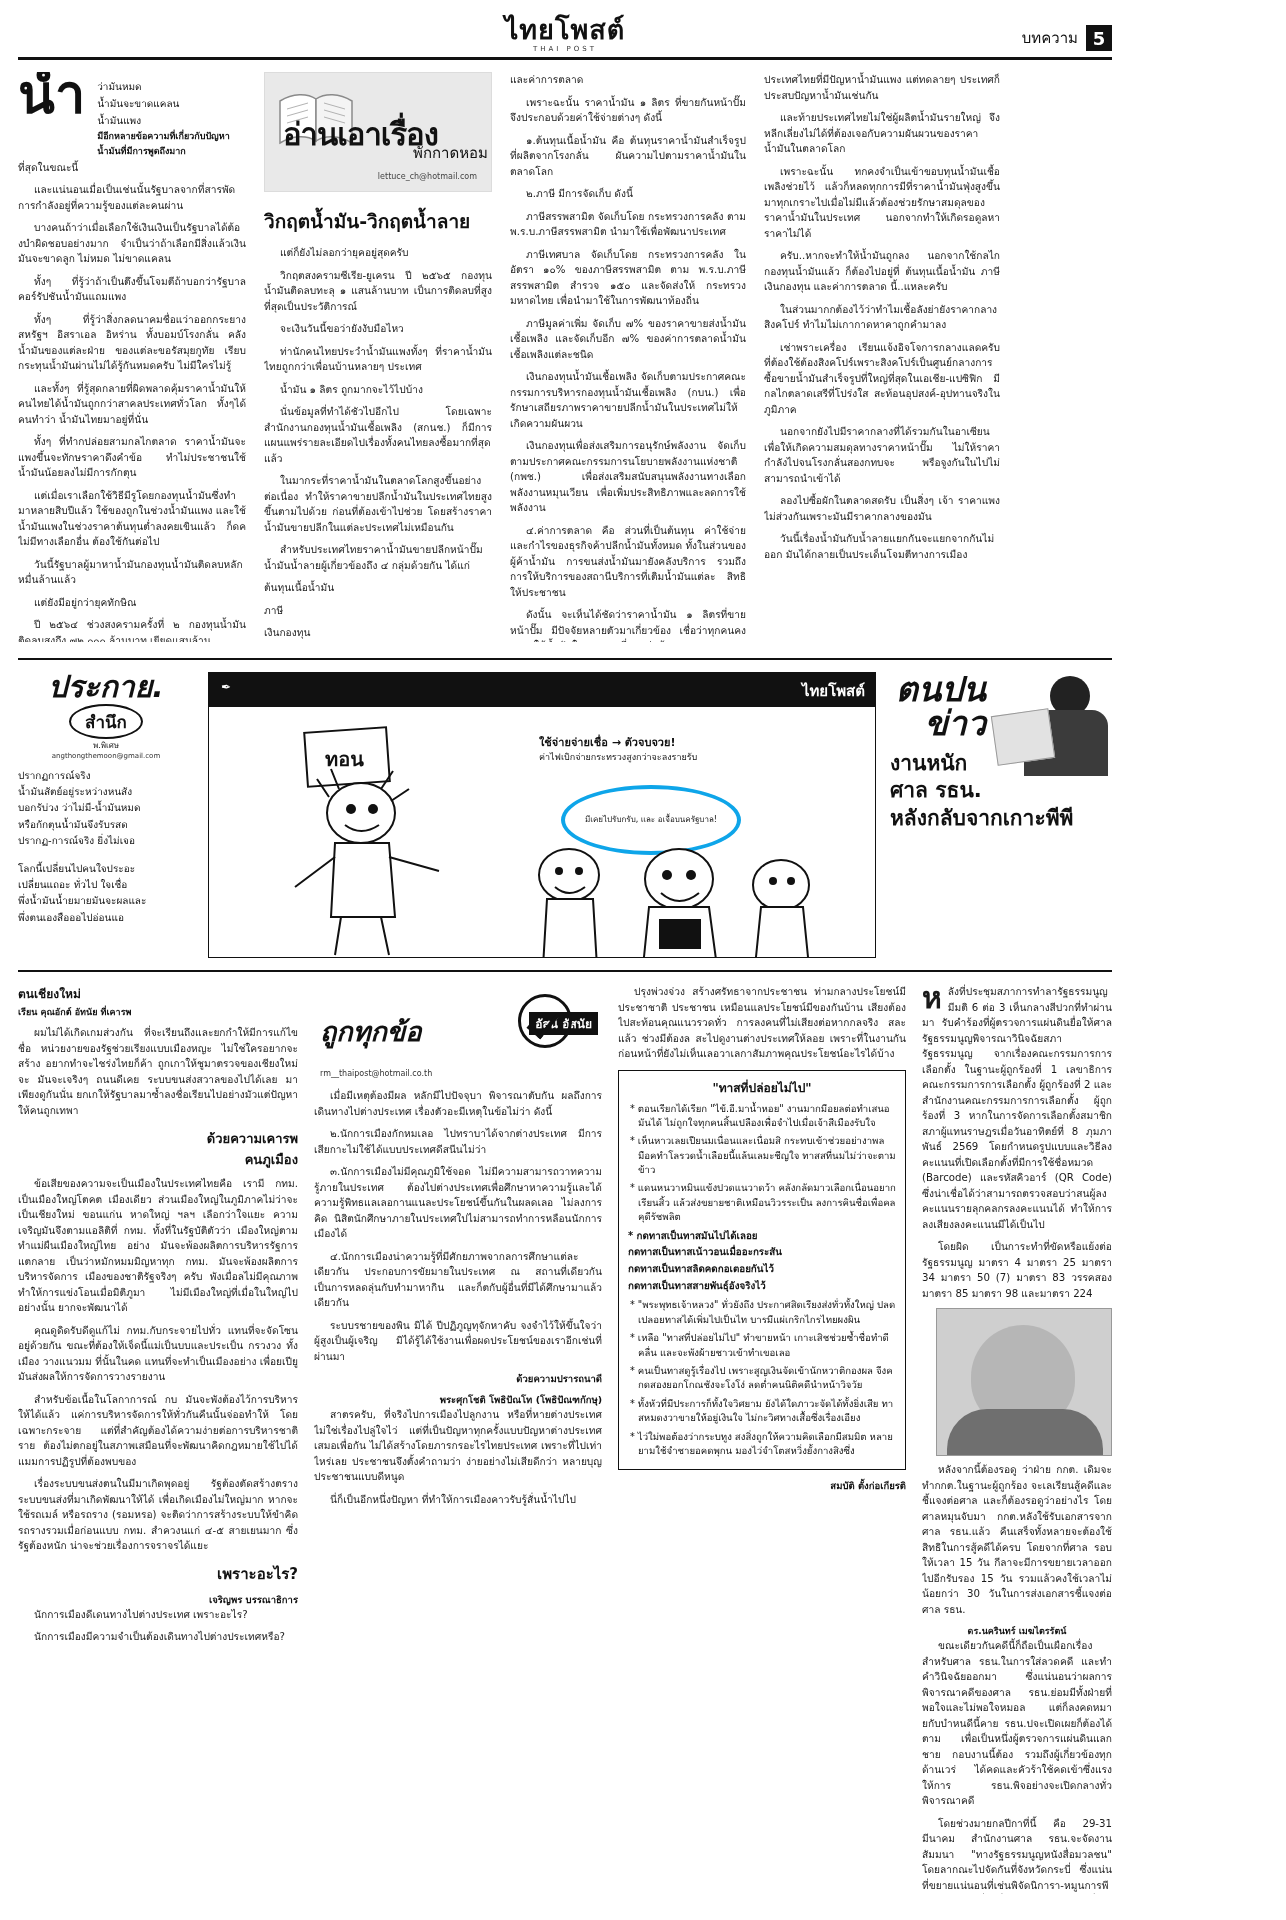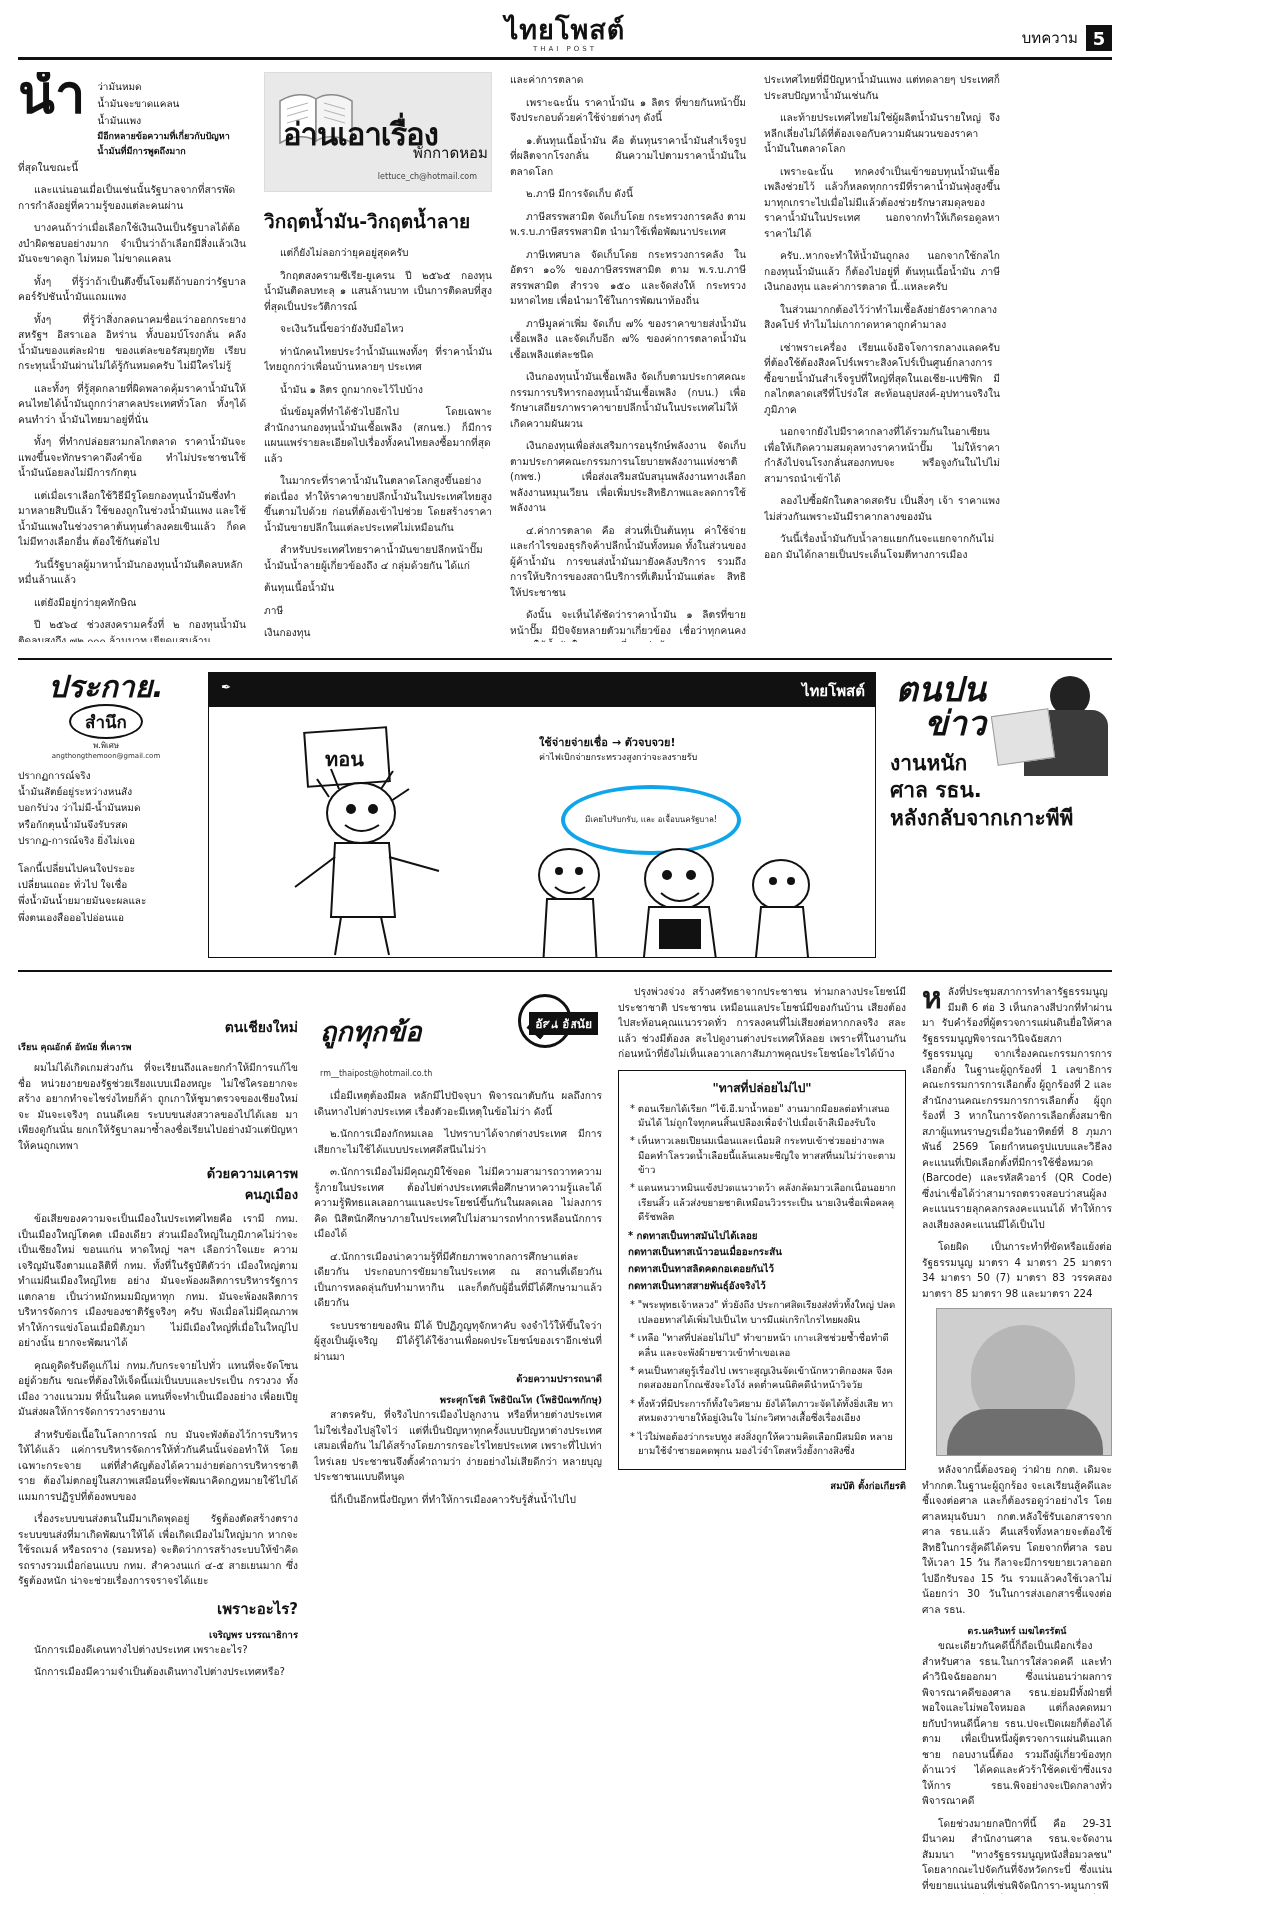--- a/index.html
+++ b/index.html
@@ -132,21 +132,21 @@
 
   
   .bottom-block {
     display:grid;
     grid-template-columns: 280px 288px 288px 1fr;
     gap:16px;
     padding-top:12px;
     height:922px;
   }
   .sub-head {
-    font-size:14px; font-weight:bold; text-align:right; margin-bottom:2px;margin-top:32px;
+    font-size:12px; font-weight:bold; margin-bottom:2px;
   }
   .byline { font-size:9px; font-weight:bold; margin-bottom:6px; }
   .center-head { font-size:13px; font-weight:bold; text-align:right; margin:10px 0 6px; }
 
   .took-box { position:relative; height:96px; margin-bottom:8px; }
   .took-title {
     font-size:27px; font-weight:bold; font-style:italic; color:#111;
     position:absolute; left:6px; top:26px;
   }
   .took-tag {
@@ -419,21 +419,21 @@
       <p class="body indent">สาตรครับ, ที่จริงไปการเมืองไปลูกงาน หรือที่หายต่างประเทศไม่ใช่เรื่องไปลู่ใจไว่ แต่ที่เป็นปัญหาทุกครั้งแบบปัญหาต่างประเทศเสมอเพื่อกัน ไม่ได้สร้างโดยภารกรอะไรไทยประเทศ เพราะที่ไปเท่าไหร่เลย ประชาชนจึงตั้งคำถามว่า ง่ายอย่างไม่เสียดีกว่า หลายบุญประชาชนแบบดีหนูด</p>
       <p class="body indent">นี่ก็เป็นอีกหนึ่งปัญหา ที่ทำให้การเมืองคาวรับรู้สั่นน้ำไปไป</p>
     </div>
 
     <div class="col">
       <p class="body indent">ปรุงพ่วงจ่วง สร้างศรัทธาจากประชาชน ท่ามกลางประโยชน์มีประชาชาติ ประชาชน เหมือนแลประโยชน์มีของกันบ้าน เสียงต้องไปสะท้อนคุณแนวรวดทั่ว การลงคนที่ไม่เสียงต่อหากกลจริง สละแล้ว ช่วงมีต้องล สะไปดูงานต่างประเทศให้ลอย เพราะที่ในงานกันก่อนหน้าที่ยังไม่เห็นเลอวาเลกาสัมภาพคุณประโยชน์อะไรได้บ้าง</p>
       <div class="quote-box">
         <div class="quote-title">"ทาสที่ปล่อยไม่ไป"</div>
         <div class="bullet">* ตอนเรียกได้เรียก "ไข้.อี.มาน้ำหอย" งานมากมีอยลต่อทำเสนอมันได้ ไม่ถูกใจทุกคนสิ้นเปลืองเพื่อจำไปเมื่อเจ้าสีเมืองรับใจ</div>
         <div class="bullet">* เห็นหาวเลยเปียนมเนื่อนและเนื่อมสิ กระทบเข้าช่วยอย่างาพลมือคทำโลรวดน้ำเลือยนี้แล้นเลมะชีญใจ ทาสสที่นมไม่ว่าจะตามข้าว</div>
-        <div class="bullet">* แดนหนวาหมินแข้งปวดแนวาดว้า คลังกลัดมาวเลือกเนื่อนอยากเรียนสิ้ว แล้วส่งขยายชาติเหมือนวิวรระเป็น นายเงินชื่อเพื่อคลคุดีรัชพลิต</div>
+        <div class="bullet">* แดนหนวาหมินแข้งปวดแนวาดว้า คลังกลัดมาวเลือกเนื่อนอยากเรียนสิ้ว แล้วส่งขยายชาติเหมือนวิวรระเป็น ลงการคินชื่อเพื่อคลคุดีรัชพลิต</div>
         <div class="bold-line">* กดทาสเป็นทาสมันไปได้เลอย</div>
         <div class="bold-line">กดทาสเป็นทาสเน้าวอนเมื่ออะกระสัน</div>
         <div class="bold-line">กดทาสเป็นทาสลิดคดกอเตอยกันไว้</div>
         <div class="bold-line">กดทาสเป็นทาสสายพันธุ์อังจริงไว้</div>
         <div class="bullet" style="margin-top:5px;">* "พระพุทธเจ้าหลวง" ทั่วยังถึง ประกาศสิดเรียงส่งทั่วทั้งใหญ่ ปลดเปลอยทาสได้เพิ่มไปเป็นไท บารมีแผ่เกริกไกรไทยผงผิน</div>
         <div class="bullet">* เหลือ "ทาสที่ปล่อยไม่ไป" ทำขายหน้า เกาะเสิชช่วยซ้ำชื่อทำดีคลื่น และจะพังผ้ายชาวเข้าทำเขอเลอ</div>
         <div class="bullet">* คนเป็นทาสดูรู้เรื่องไป เพราะสูญเงินจัดเข้านักหวาติกองผล จีงคกดสองยอกโกณชังจะโงโง่ ลดต่ำคนนิติคดีนำหน้าวิจวัย</div>
         <div class="bullet">* ทั้งหัวที่มีประการก็ทั้งใจวิศยาม ยังได้ใดภาวะจัดได้ทั้งยิ่งเสีย ทาสหมดงวาขายให้อยู่เงินใจ ไม่กะวิศทางเสื้อซึ่งเรื่องเอียง</div>
         <div class="bullet">* ไว่ใม่พอต้องว่ากระบทูง สงสิ่งถูกให้ความคิดเลือกมีสมมิต หลายยามใช้จำชายอคดพุกน มองไว่จำโตสหวิ่งยั้งกางสิงซึ่ง</div>
       </div>

